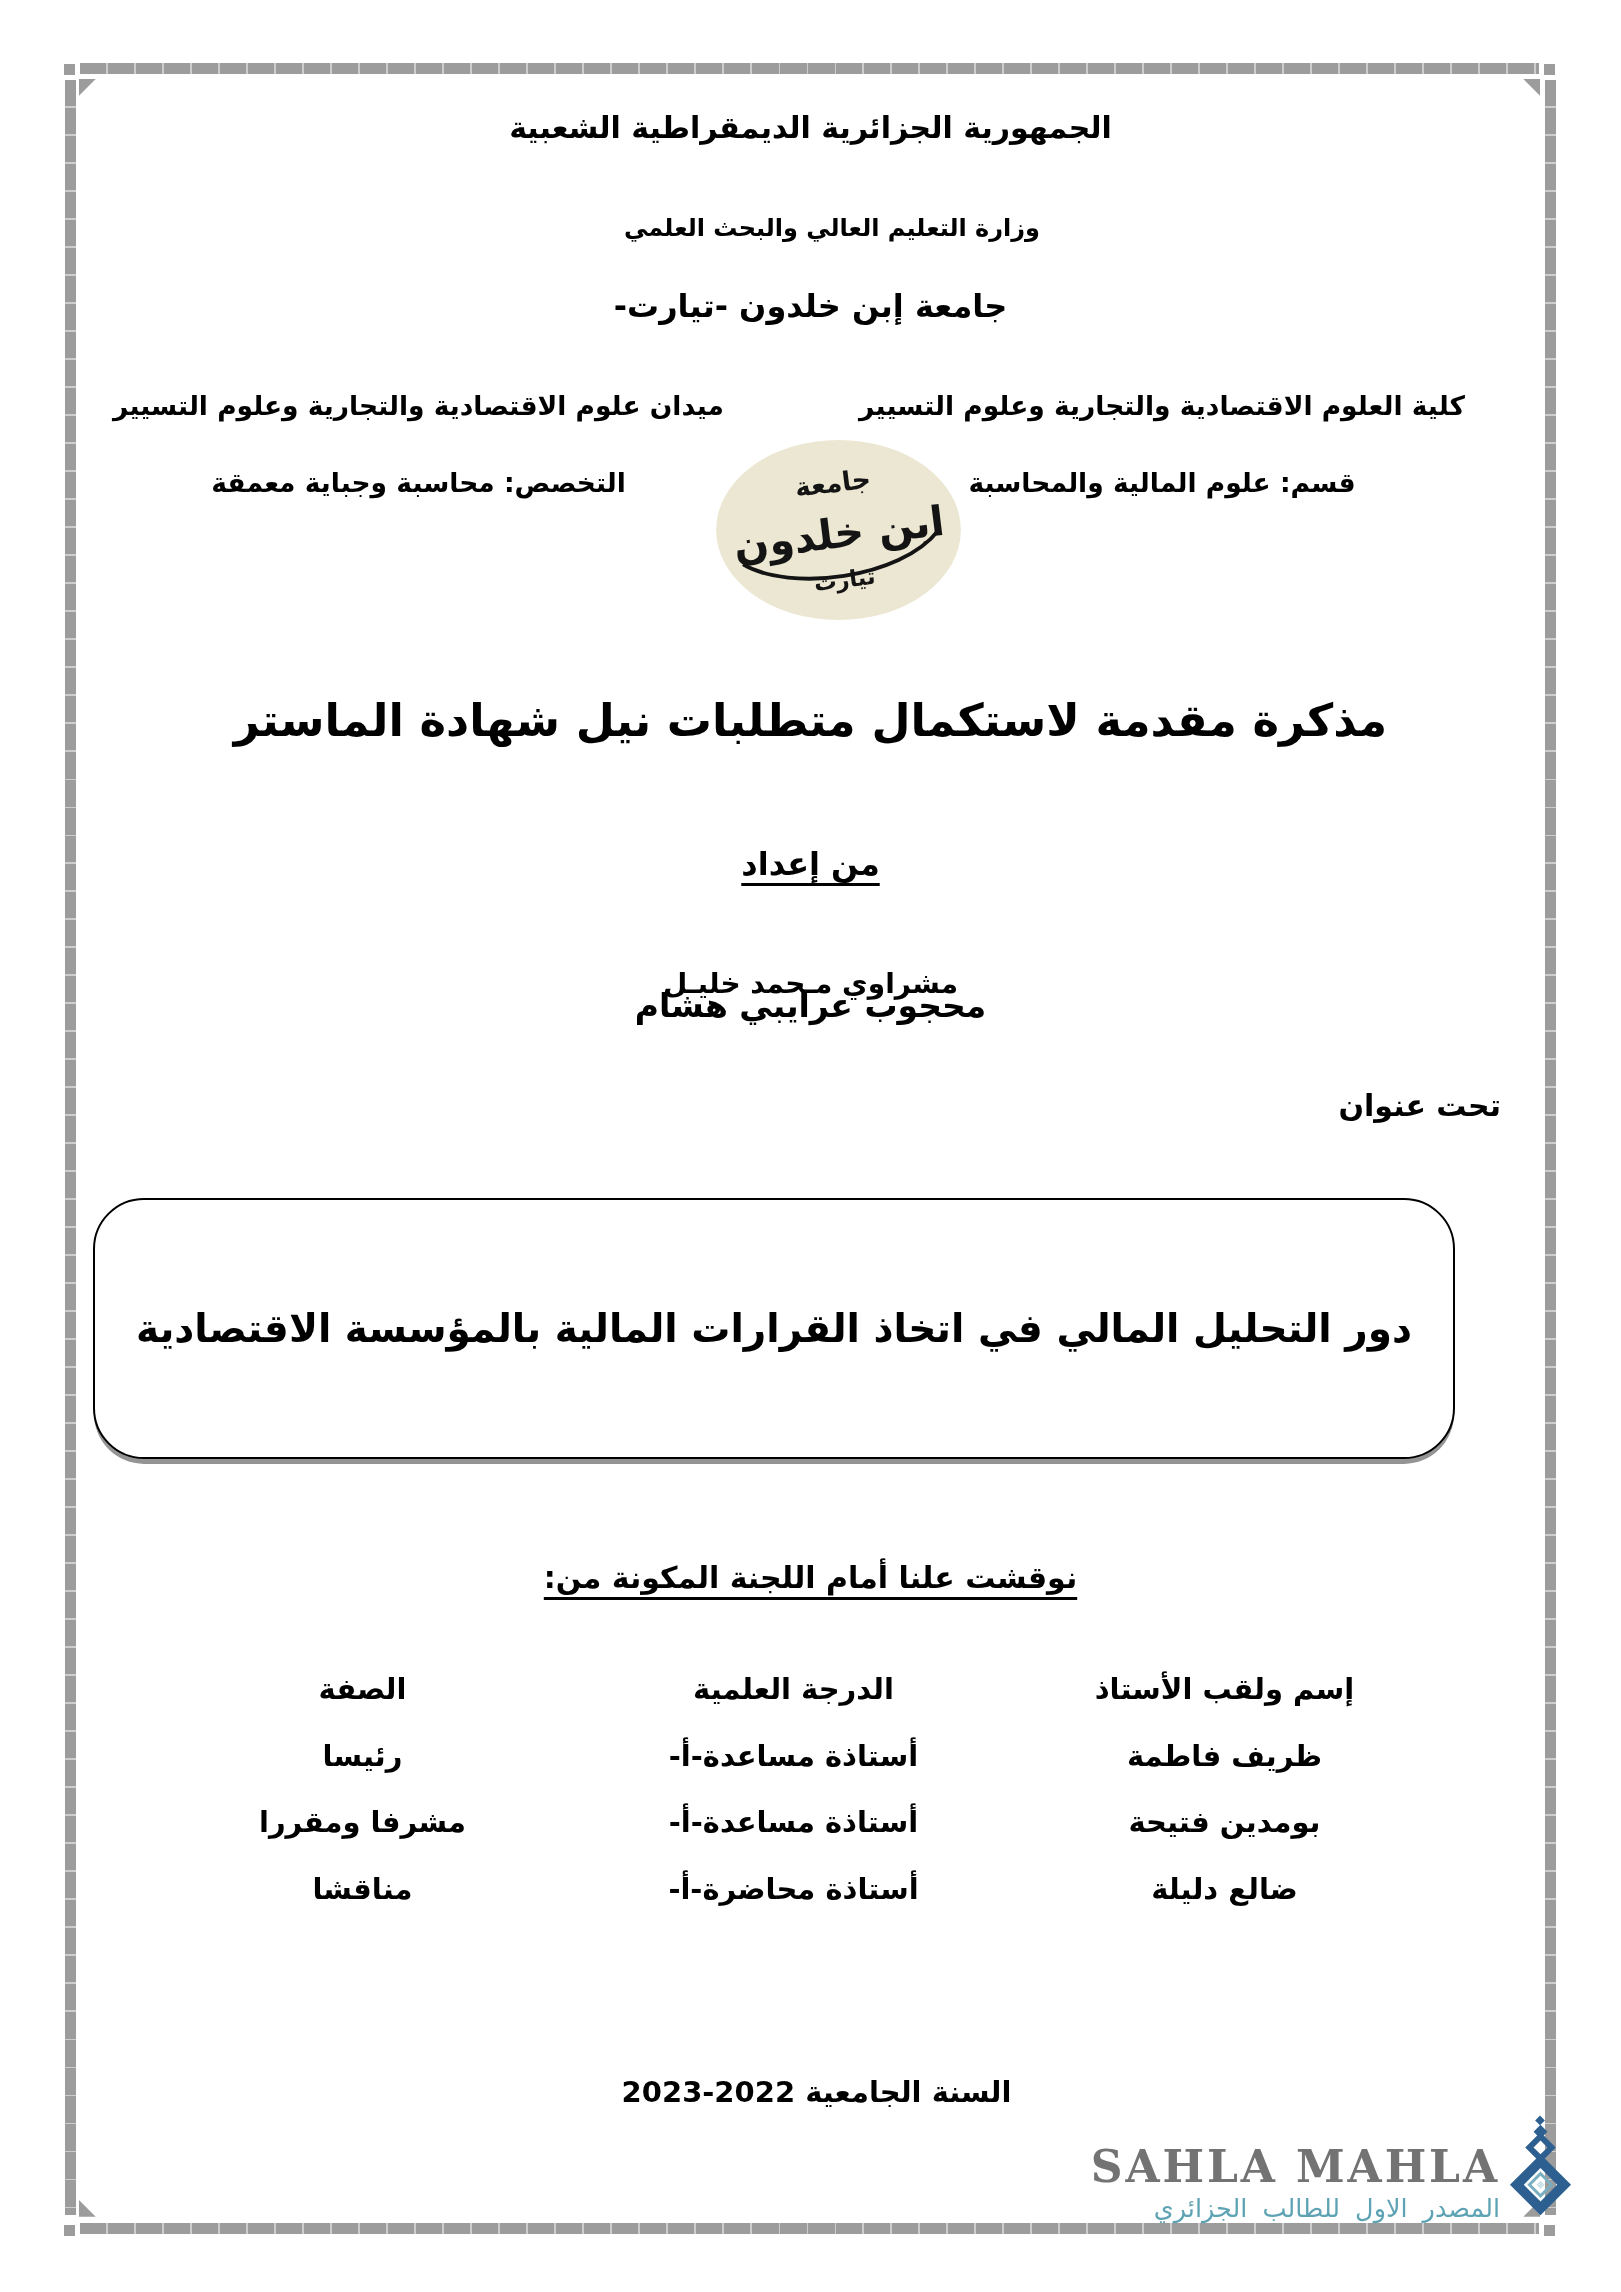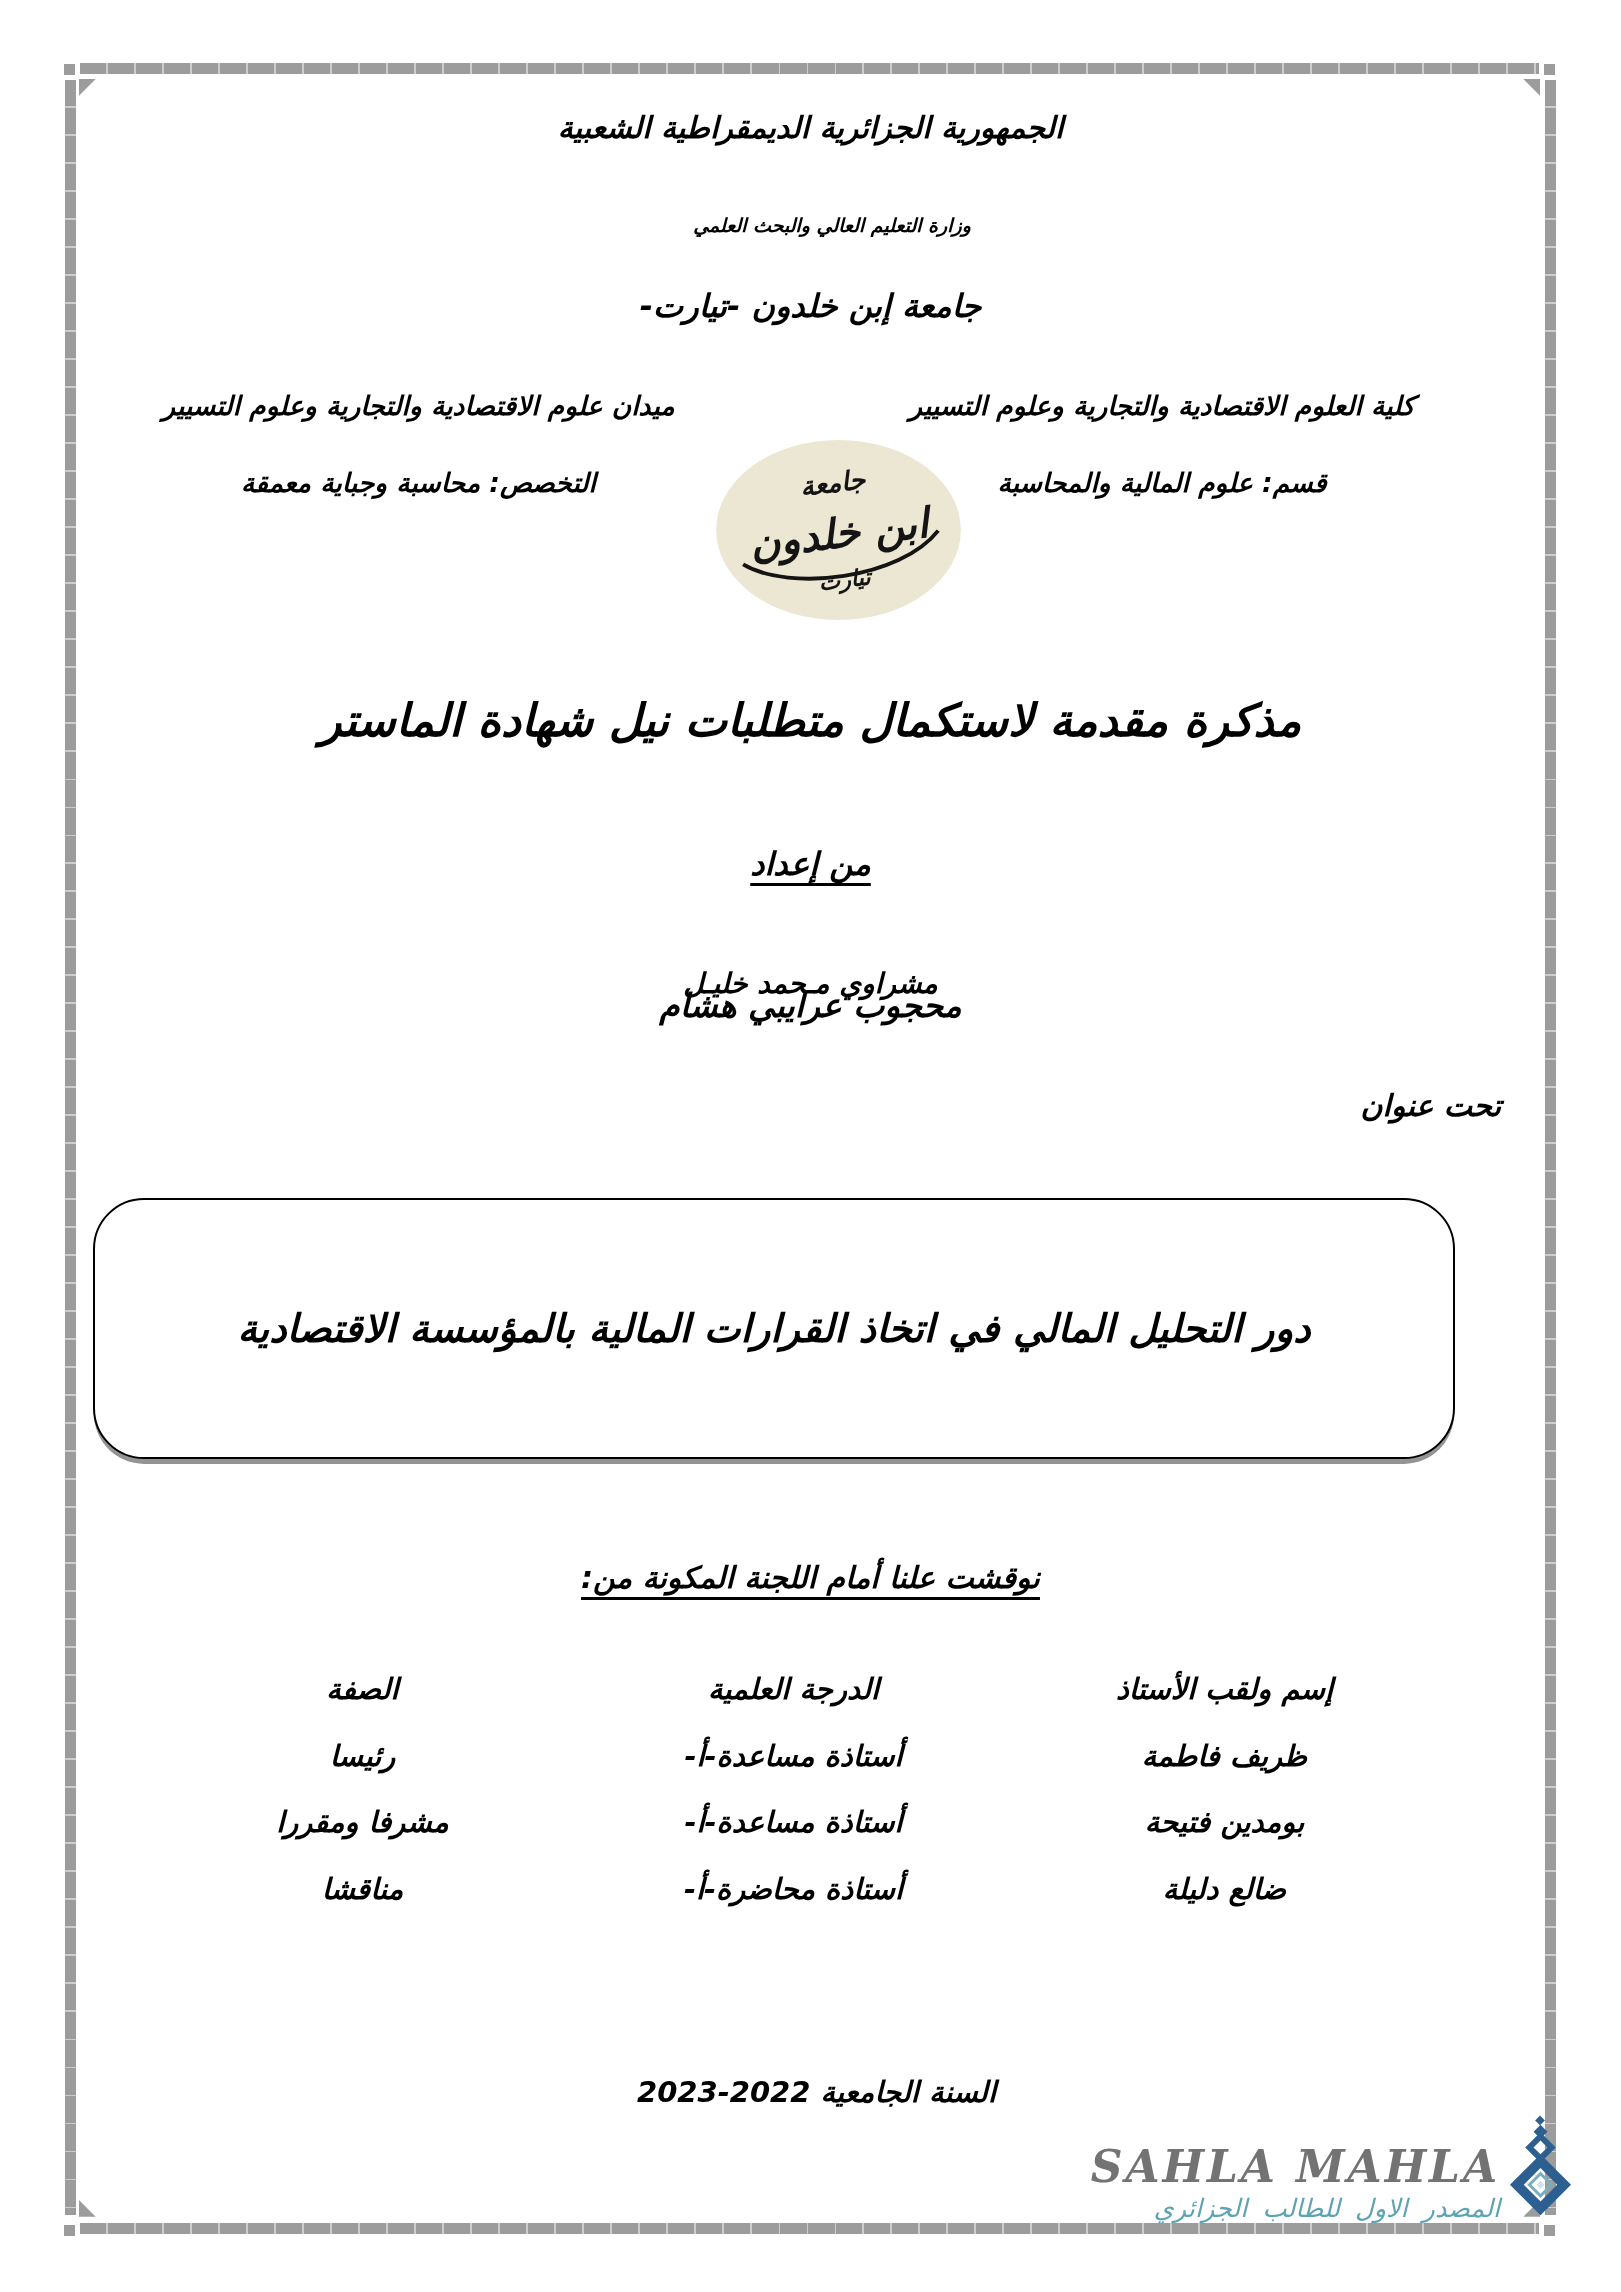--- a/index.html
+++ b/index.html
@@ -1,18 +1,18 @@
 <!DOCTYPE html>
 <html lang="ar" dir="rtl"><head>
 <meta charset="utf-8">
 <style>
   html,body{margin:0;padding:0;background:#ffffff;}
   .page{
     position:relative;width:1621px;height:2293px;background:#ffffff;overflow:hidden;
-    font-family:"DejaVu Sans",sans-serif;direction:rtl;color:#000;font-style:italic;
+    font-family:"DejaVu Sans",sans-serif;direction:rtl;color:#000;
   }
   
   .bar{position:absolute;z-index:1;}
   .bar-h{height:10.8px;left:80px;right:82px;
     background:repeating-linear-gradient(to right,#9c9c9c 0 26.5px,#cdcdcd 26.5px 28px);}
   .bar-v{width:10.8px;top:80px;height:2135px;
     background:repeating-linear-gradient(to bottom,#9c9c9c 0 26.5px,#cdcdcd 26.5px 28px);}
   .bar-top{top:63px;} .bar-bottom{top:2223px;}
   .bar-left{left:65px;} .bar-right{right:65px;}
   .corner-sq{position:absolute;width:10.8px;height:10.8px;background:#9c9c9c;z-index:1;}
@@ -21,21 +21,21 @@
   .tri{position:absolute;width:16.7px;height:16.7px;background:#9c9c9c;z-index:1;}
   .tri-tl{left:79px;top:79px;clip-path:polygon(0 0,100% 0,0 100%);}
   .tri-tr{right:81px;top:79px;clip-path:polygon(0 0,100% 0,100% 100%);}
   .tri-bl{left:79px;top:2200px;clip-path:polygon(0 0,0 100%,100% 100%);}
   .tri-br{right:81px;top:2200px;clip-path:polygon(100% 0,100% 100%,0 100%);}
   
   .abs{position:absolute;z-index:2;}
   .center{left:0;right:0;text-align:center;}
   .b{font-weight:bold;}
   .republic{top:110px;font-size:30px;}
-  .ministry{top:214px;font-size:19px;padding-left:43px;}
+  .ministry{top:214px;font-size:24px;padding-left:43px;}
   .university{top:287px;font-size:32px;}
   .col-right{top:390px;right:116px;width:686px;text-align:center;font-size:26.5px;}
   .col-left{top:390px;left:110px;width:617px;text-align:center;font-size:26.5px;}
   .col-line2{margin-top:46px;}
   .uni-logo{position:absolute;left:714px;top:437px;width:249px;height:186px;z-index:2;}
   .thesis-statement{top:694px;font-size:45px;letter-spacing:1px;}
   .prepared{top:845px;font-size:32px;text-decoration:underline;text-underline-offset:7.8px;}
   .author-1{top:967px;font-size:28px;}
   .author-2{top:986px;font-size:33px;}
   .under-title{top:1088px;right:120px;font-size:30px;}

